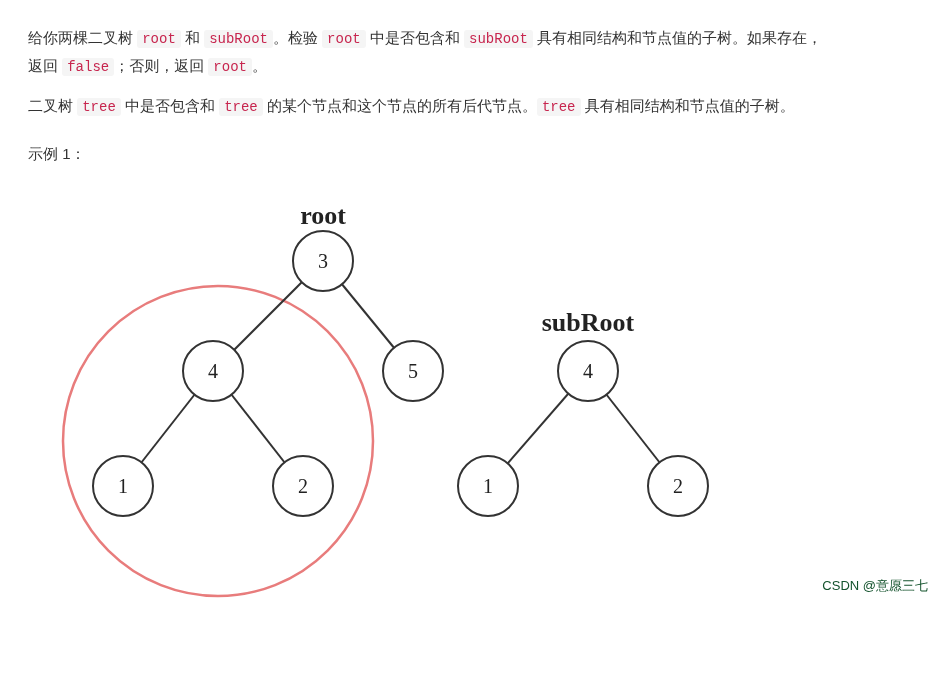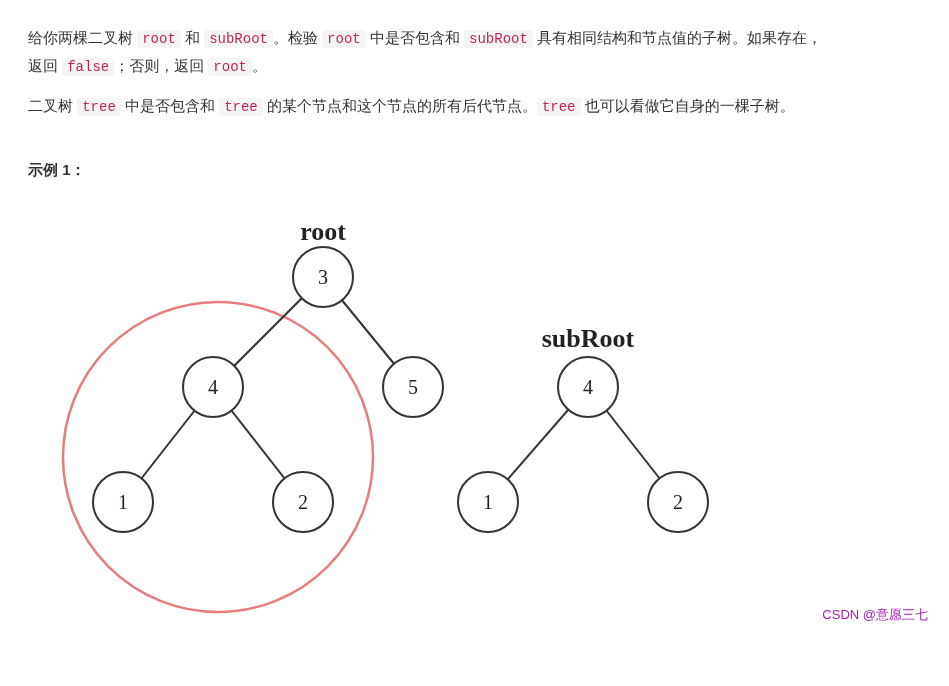--- a/index.html
+++ b/index.html
@@ -21,54 +21,53 @@
     code, .code-inline {
       font-family: "Consolas", "Courier New", monospace;
       background: #f5f5f5;
       border-radius: 3px;
       padding: 1px 5px;
       font-size: 14px;
       color: #c7254e;
     }
     .example-label {
       font-size: 15px;
-      margin-top: 36px;
+      margin-top: 20px;
       margin-bottom: 10px;
-      font-weight: bold;
     }
     .diagram-area {
       position: relative;
       width: 900px;
       height: 440px;
       margin-top: 10px;
     }
     svg.tree-svg {
       position: absolute;
       top: 0; left: 0;
       width: 100%;
       height: 100%;
     }
     .watermark {
       position: absolute;
-      bottom: 6px;
+      bottom: 19px;
       right: 0;
-      color: #a21caf;
+      color: #14532d;
       font-size: 13px;
     }
   </style>
 </head>
 <body>
 
 <div class="desc-block">
   <span>给你两棵二叉树 </span><code>root</code><span> 和 </span><code>subRoot</code><span>。检验 </span><code>root</code><span> 中是否包含和 </span><code>subRoot</code><span> 具有相同结构和节点值的子树。如果存在，</span><br>
   <span>返回 </span><code>false</code><span>；否则，返回 </span><code>root</code><span>。</span>
 </div>
 
 <div class="desc-block" style="margin-top:12px;">
-  <span>二叉树 </span><code>tree</code><span> 中是否包含和 </span><code>tree</code><span> 的某个节点和这个节点的所有后代节点。</span><code>tree</code><span> 也可以看做它自身的一棵子树。</span>
+  <span>二叉树 </span><code>tree</code><span> 中是否包含和 </span><code>tree</code><span> 的某个节点和这个节点的所有后代节点。</span><code>tree</code><span> 具有相同结构和节点值的子树。</span>
 </div>
 
 <div class="example-label">示例 1：</div>
 
 <div class="diagram-area">
   <svg class="tree-svg" viewBox="0 0 900 440">
 
     <circle cx="190" cy="265" r="155" fill="none" stroke="#e87c7c" stroke-width="2.5"></circle>
 
     <line x1="295" y1="85" x2="185" y2="195" stroke="#333" stroke-width="2"></line>

